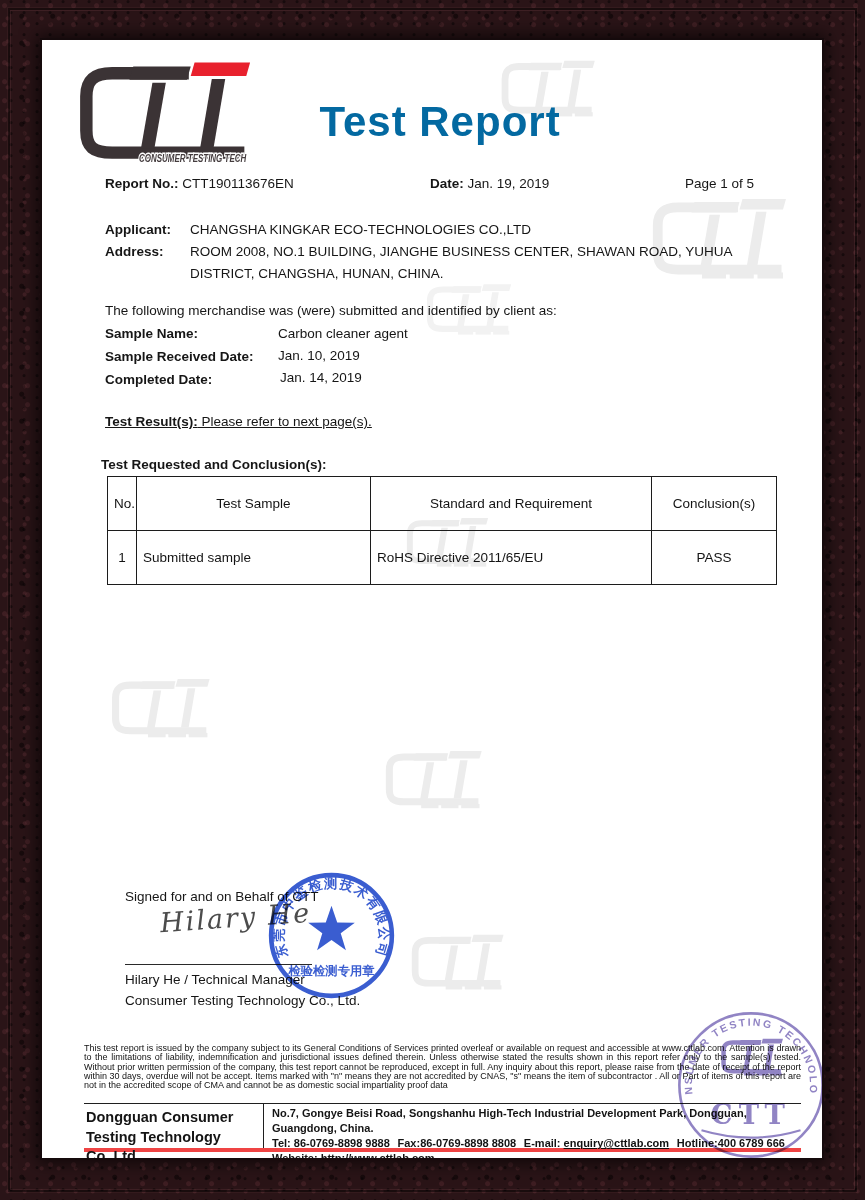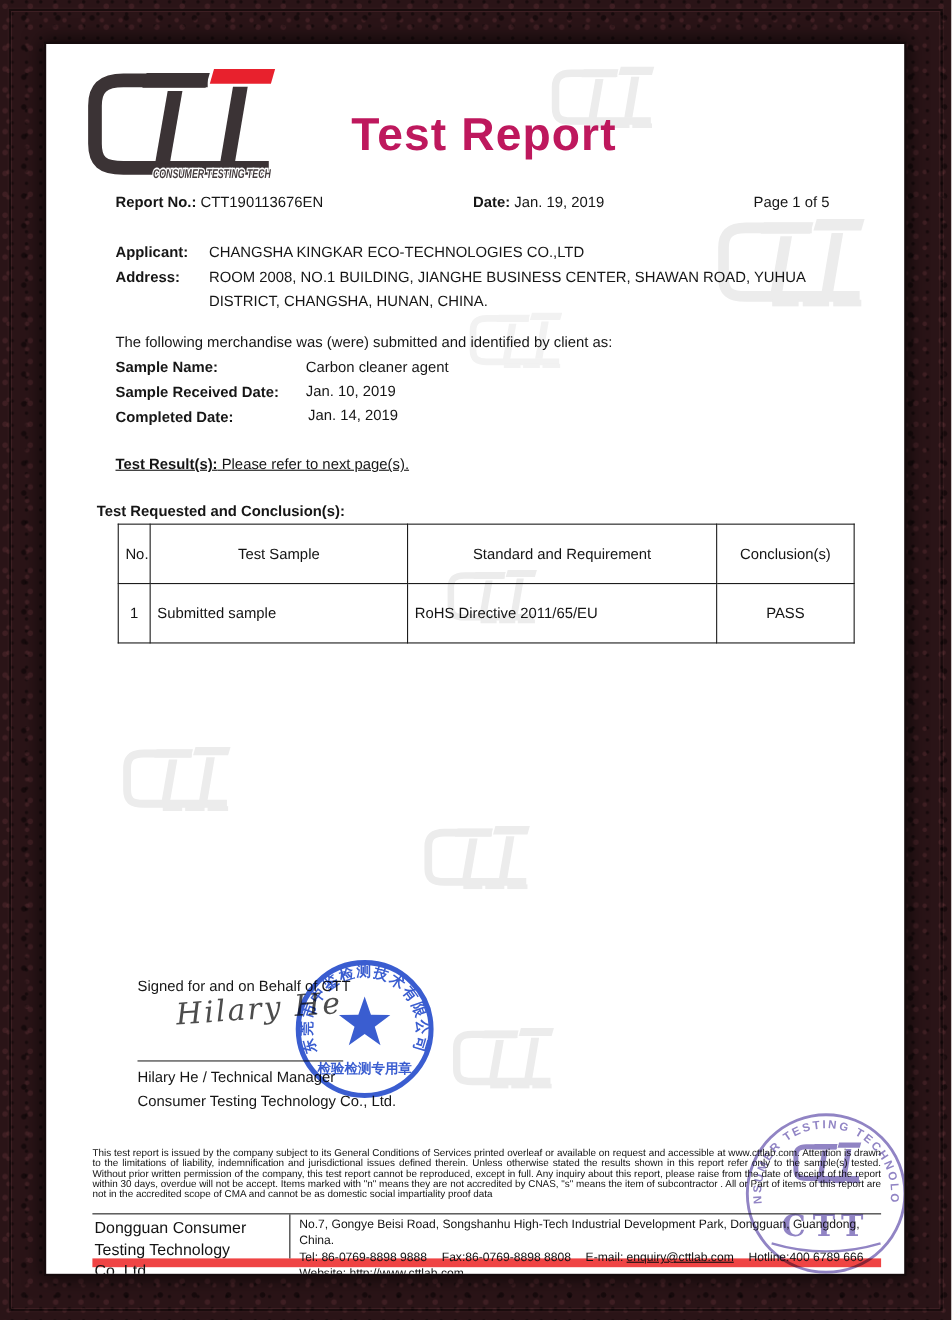--- a/index.html
+++ b/index.html
@@ -27,21 +27,21 @@
   
   .paper {
     position:absolute; left:42px; top:40px; width:780px; height:1118px;
     background:#fff; overflow:hidden; color:#161616;
     box-shadow: 0 0 0 2px #150a0c, 0 0 16px 5px rgba(0,0,0,.65);
   }
   .abs { position:absolute; white-space:nowrap; }
   .b { font-weight:bold; }
   .t135 { font-size:13.5px; }
 
-  .title { font-size:42px; font-weight:bold; letter-spacing:1px; color:#be185d; }
+  .title { font-size:42px; font-weight:bold; letter-spacing:1px; color:#0369a1; }
 
   .wm { position:absolute; color:#ececec; pointer-events:none; }
 
   table.req { border-collapse:collapse; table-layout:fixed; width:669px; }
   table.req th, table.req td { border:1.5px solid #1c1c1c; font-size:13.5px; font-weight:normal; padding:19px 6px; height:24px; color:#141414; }
   table.req th { text-align:center; }
   .c0 { width:29px; } .c1 { width:234px; } .c2 { width:281px; } .c3 { width:125px; }
   td.ctr, th.ctr { text-align:center; }
 
   .underline { text-decoration:underline; }
@@ -52,21 +52,21 @@
   }
   .sig-line { position:absolute; width:187px; border-bottom:1.6px solid #2a2a2a; }
 
   .disclaimer {
     position:absolute; left:42px; top:1004px; width:717px;
     font-size:9px; line-height:9.3px; text-align:justify; color:#121212; white-space:normal;
   }
 
   .footer {
     position:absolute; left:42px; top:1063px; width:717px; height:49px;
-    border-top:1px solid #1f1f1f; border-bottom:8px solid #ef4444; display:flex;
+    border-top:1px solid #1f1f1f; border-bottom:4px solid #ef4444; display:flex;font-weight:bold;
   }
   .footer .left { width:180px; border-right:1px solid #1f1f1f; padding:4px 4px 0 2px;
     font-size:14.5px; line-height:1.35; color:#141414; }
   .footer .right { flex:1; padding:2px 2px 16px 8px; font-size:11px; line-height:15px; color:#141414; }
   .footer .contact-row { display:flex; justify-content:space-between; padding-right:14px; }
   .lnk { color:#111; text-decoration:underline; }
 
   .seal { position:absolute; mix-blend-mode:multiply; pointer-events:none; }
 </style>
 </head>
@@ -144,21 +144,21 @@
     <div class="abs t135" style="left:236px; top:286px">Carbon cleaner agent</div>
     <div class="abs t135 b" style="left:63px; top:309px">Sample Received Date:</div>
     <div class="abs t135" style="left:236px; top:308px">Jan. 10, 2019</div>
     <div class="abs t135 b" style="left:63px; top:332px">Completed Date:</div>
     <div class="abs t135" style="left:238px; top:330px">Jan. 14, 2019</div>
 
     <div class="abs t135 underline" style="left:63px; top:374px">
       <span class="b">Test Result(s):</span><span> Please refer to next page(s).</span>
     </div>
 
-    <div class="abs t135 b" style="left:46px; top:417px">Test Requested and Conclusion(s):</div>
+    <div class="abs t135 b" style="left:59px; top:417px">Test Requested and Conclusion(s):</div>
     <table class="req abs" style="left:65px; top:436px">
       <tbody>
           <tr>
         <th class="c0">No.</th>
         <th class="c1">Test Sample</th>
         <th class="c2">Standard and Requirement</th>
         <th class="c3">Conclusion(s)</th>
       </tr>
       <tr>
         <td class="ctr">1</td>

